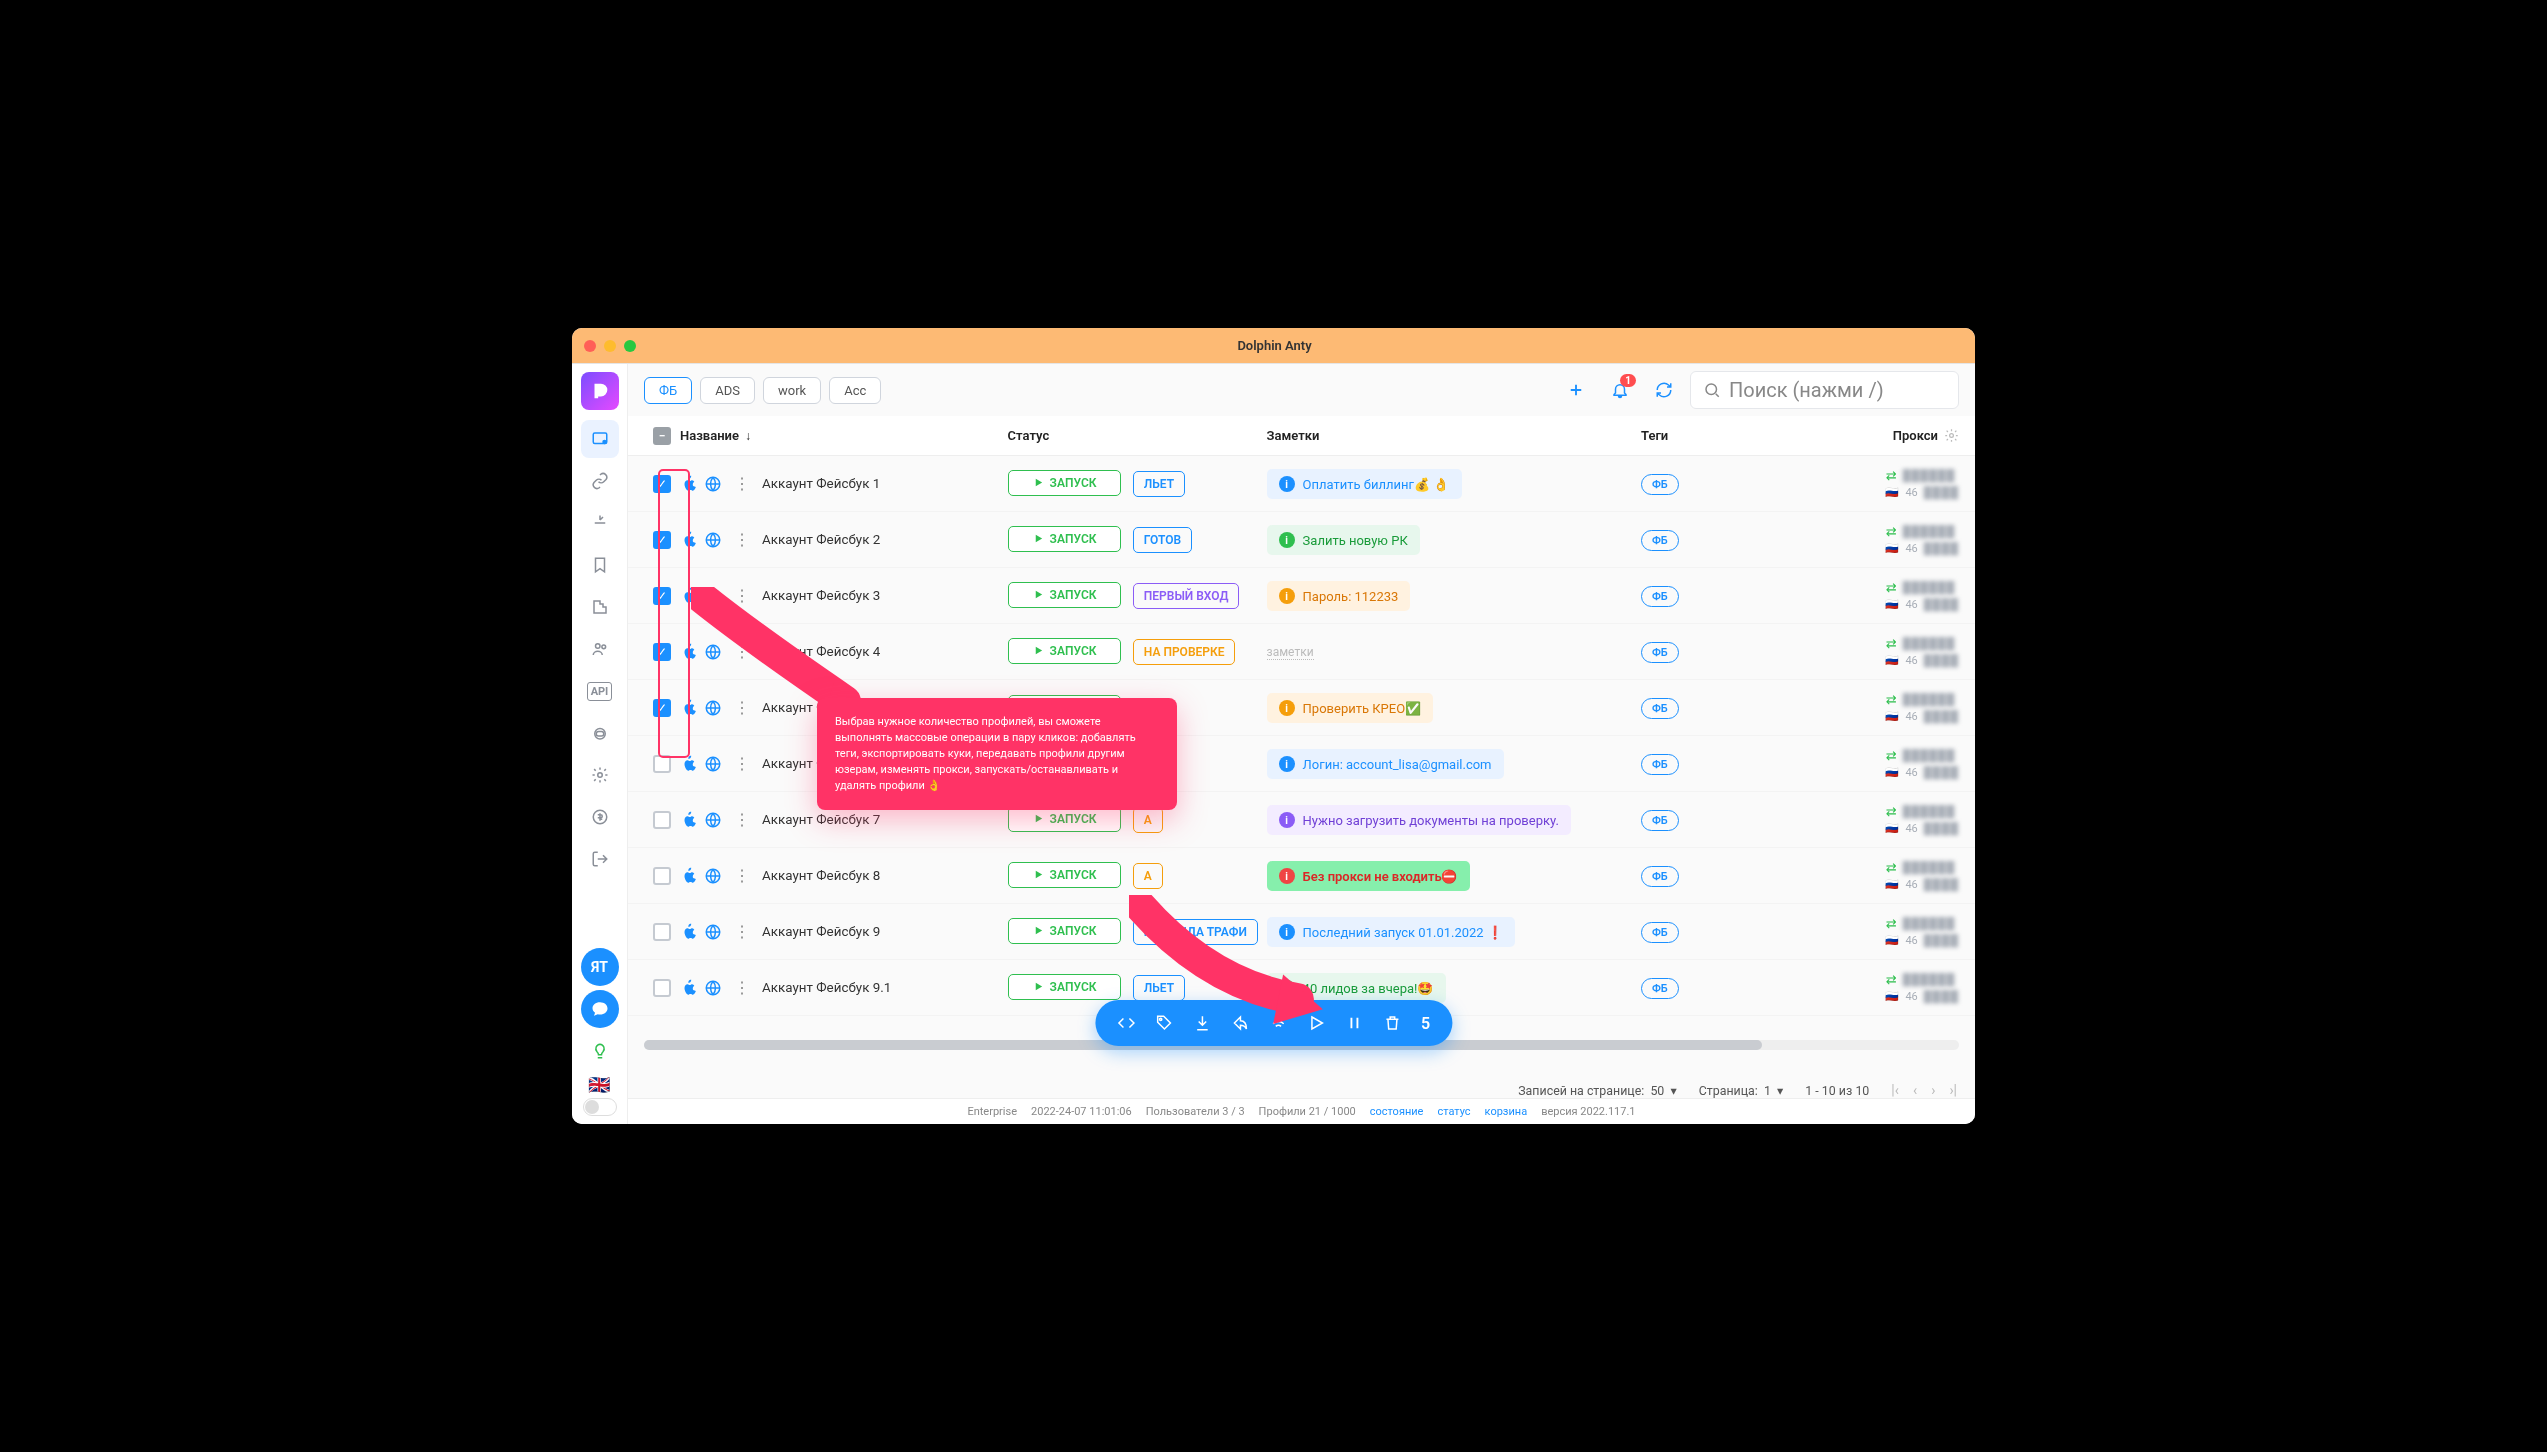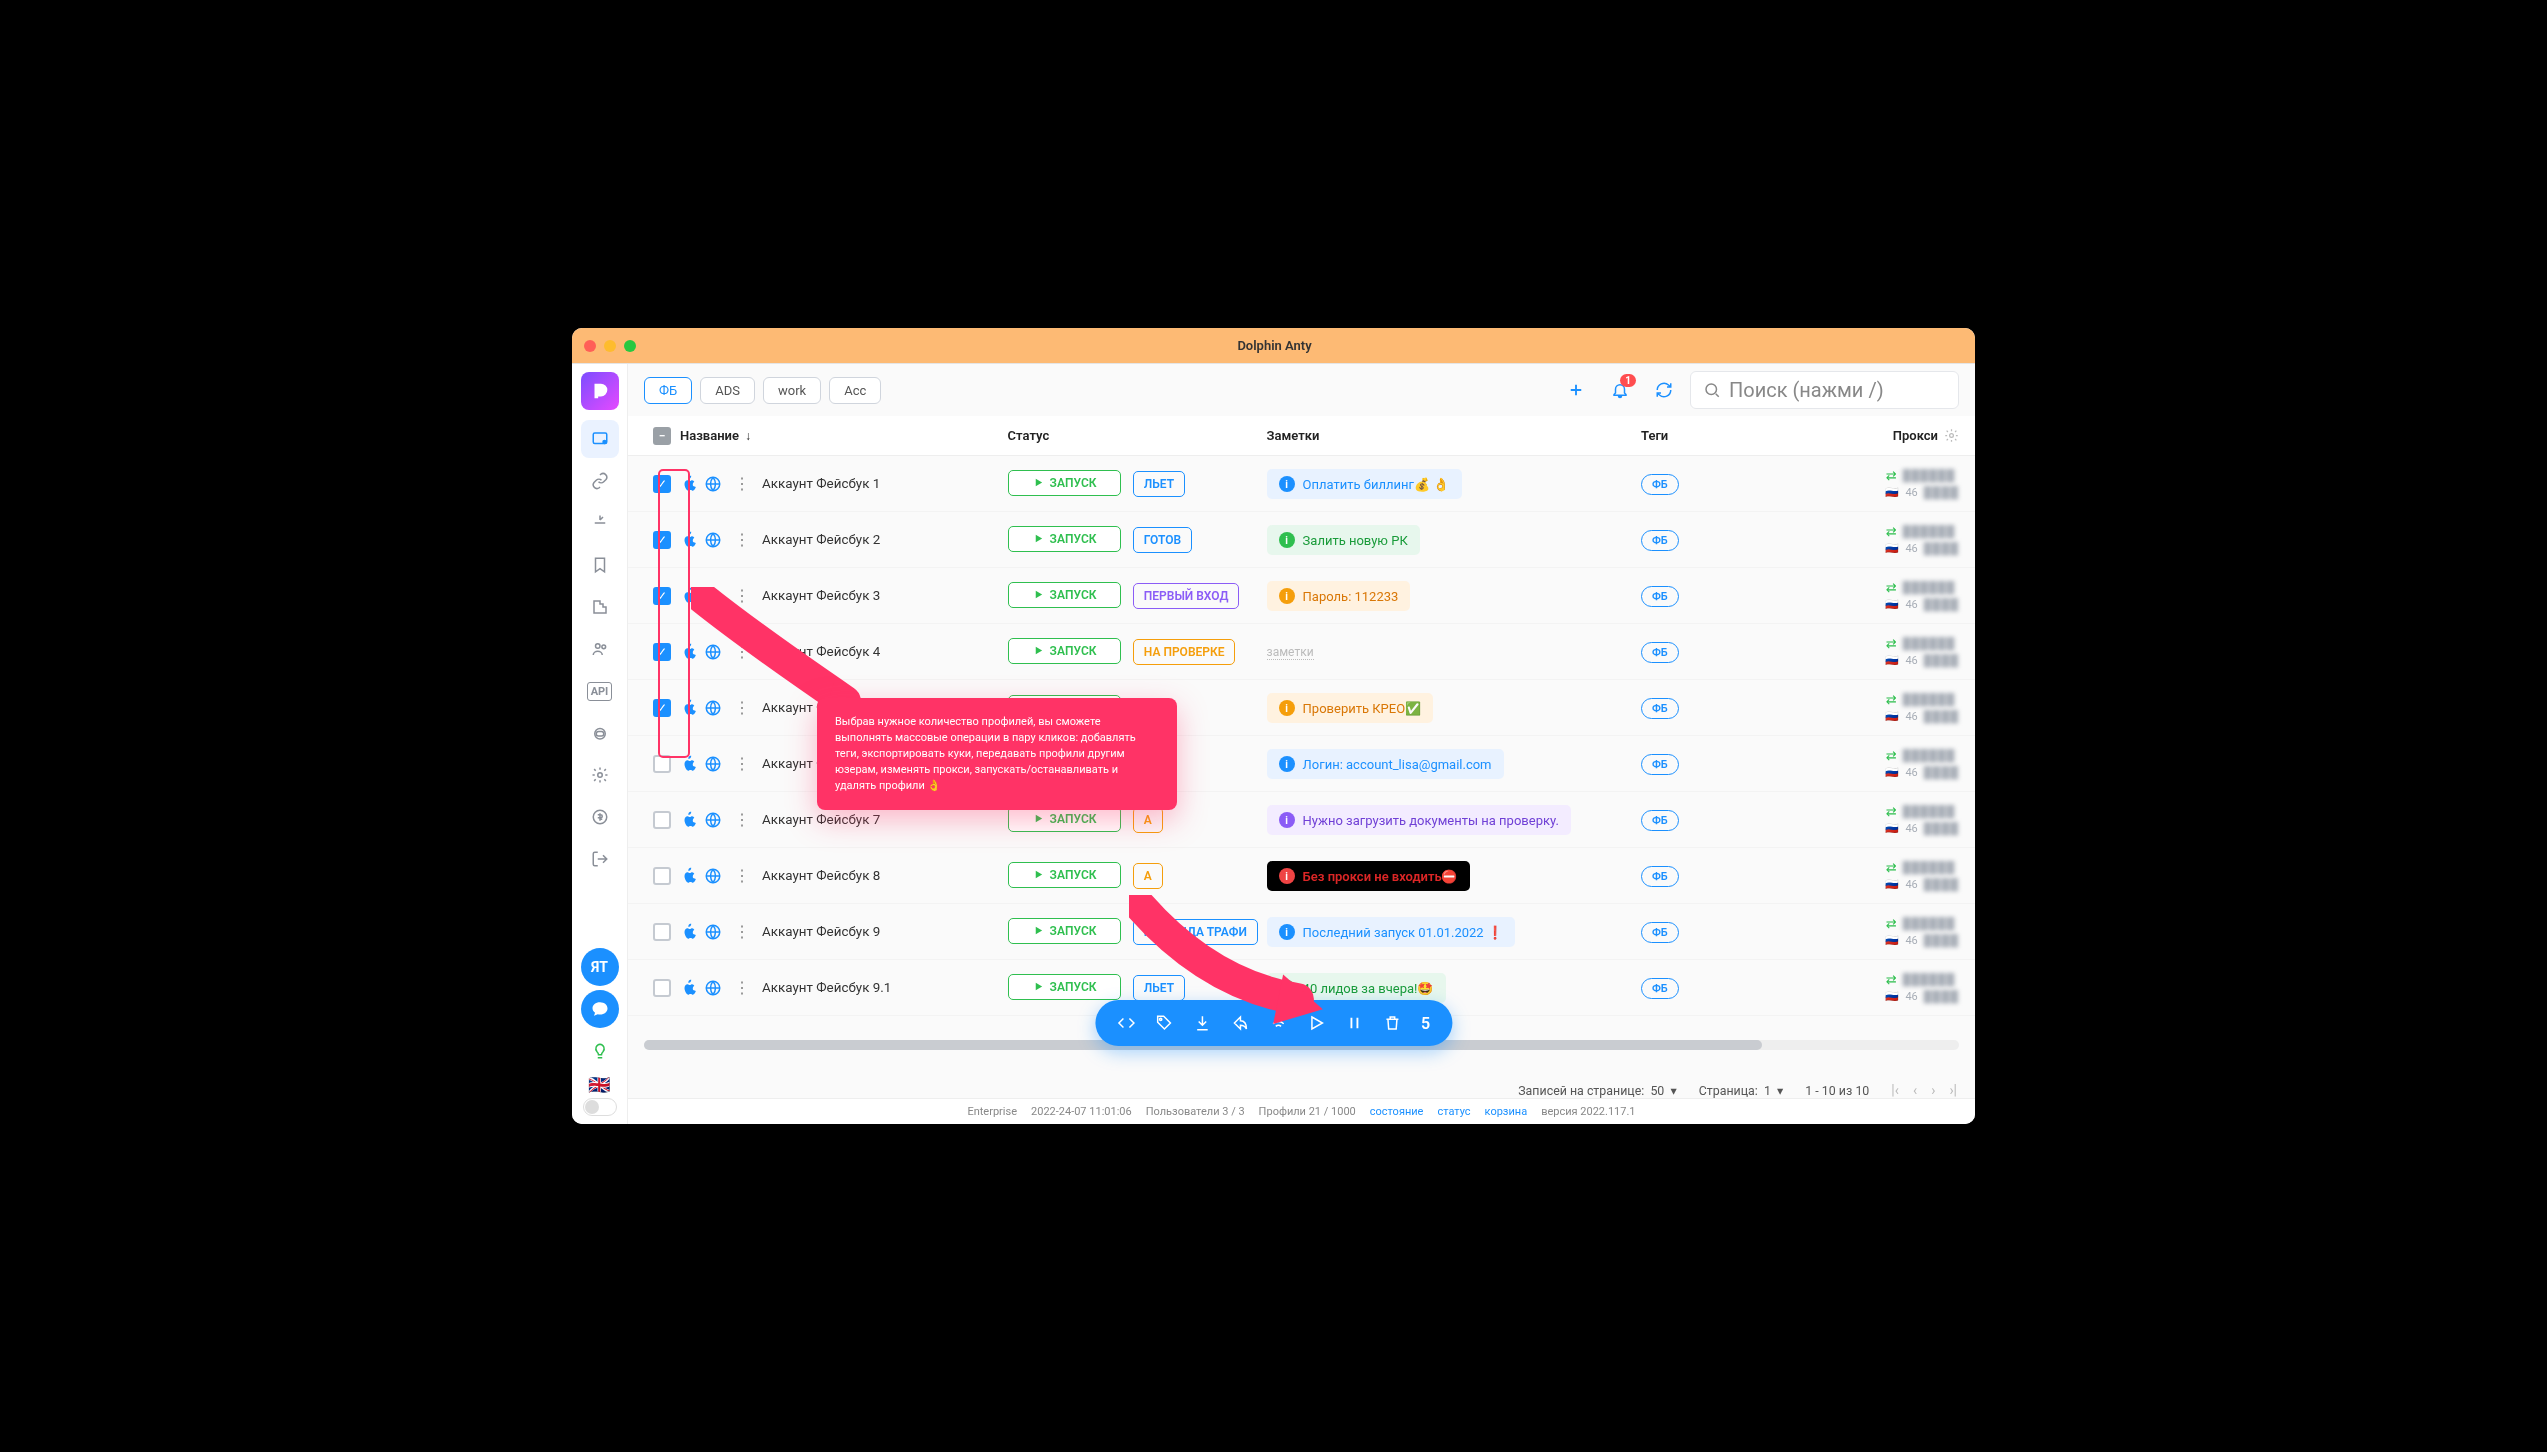--- a/index.html
+++ b/index.html
@@ -51,21 +51,21 @@
 .sp-blue { border:1.5px solid #1b90ff; color:#1b90ff; }
 .sp-purple { border:1.5px solid #8b5cf6; color:#8b5cf6; }
 .sp-orange { border:1.5px solid #f59e0b; color:#f59e0b; }
 .note { display:inline-flex; align-items:flex-end; gap:8px; padding:7px 12px; border-radius:5px; font-size:13px; max-width:338px; }
 .note .dot { width:16px; height:16px; border-radius:50%; background:currentColor; flex-shrink:0; position:relative; }
 .note .dot::after{ content:'i'; color:#fff; font-size:10px; font-weight:700; position:absolute; left:50%; top:50%; transform:translate(-50%,-50%);}
 .nt-blue { background:#e8f2ff; color:#1b90ff; } .nt-blue .txt{color:#1b90ff;}
 .nt-green { background:#e7f7ed; color:#2fbf4f; } .nt-green .txt{color:#199b3a;}
 .nt-orange { background:#fff2e0; color:#f59e0b; } .nt-orange .txt{color:#d97706;}
 .nt-purple { background:#f3ecff; color:#8b5cf6; } .nt-purple .txt{color:#7040d6;}
-.nt-red { background:#000000; color:#ef4444; } .nt-red .txt{color:#dc2626; font-weight:600;}
+.nt-red { background:#86efac; color:#ef4444; } .nt-red .txt{color:#dc2626; font-weight:600;}
 .note-empty { color:#bbb; border-bottom:1px dotted #bbb; font-size:12px;}
 .tag-pill { border:1.5px solid #1b90ff; color:#1b90ff; padding:3px 10px; border-radius:12px; font-size:11px; font-weight:600; }
 .proxy-item { display:flex; align-items:center; gap:6px; font-size:11px; color:#a8aeb7; filter: blur(0.4px); }
 .proxy-stack { display:flex; flex-direction:column; gap:3px; }
 .proxy-sync { color:#2fbf4f; font-size:13px; }
 .proxy-cell { display:flex; align-items:center; gap:8px; justify-content:flex-end; }
 .hscroll { height:10px; margin:4px 16px; background:#eee; border-radius:5px; position:relative; }
 .hscroll .thumb { position:absolute; left:0; top:0; height:100%; width:85%; background:#c9ccd1; border-radius:5px; }
 .footer-pag { height:44px; display:flex; align-items:flex-end; justify-content:flex-end; gap:22px; padding:0 18px; font-size:12.4px; color:#555; }
 .footer-pag .arrows { display:flex; gap:14px; color:#bbb; font-size:14px; }

